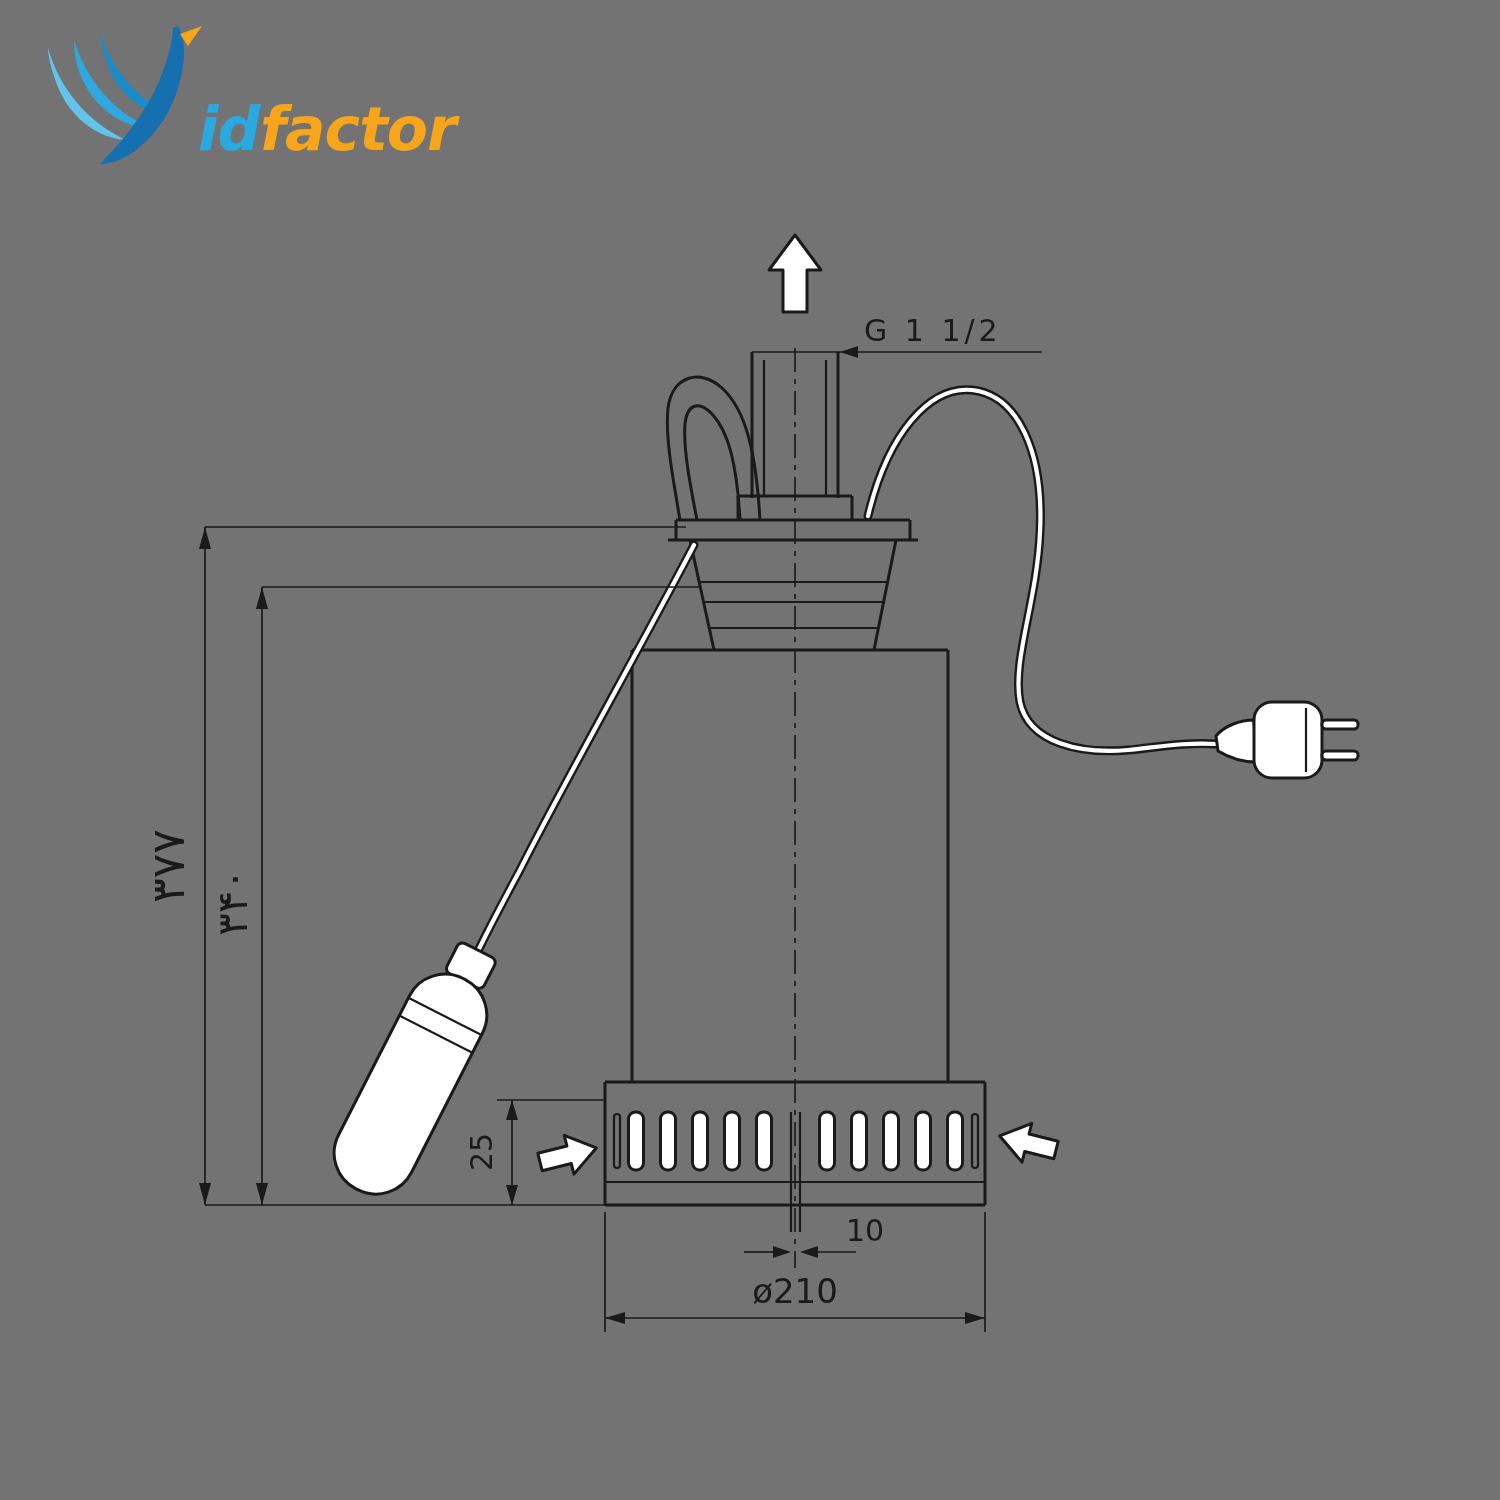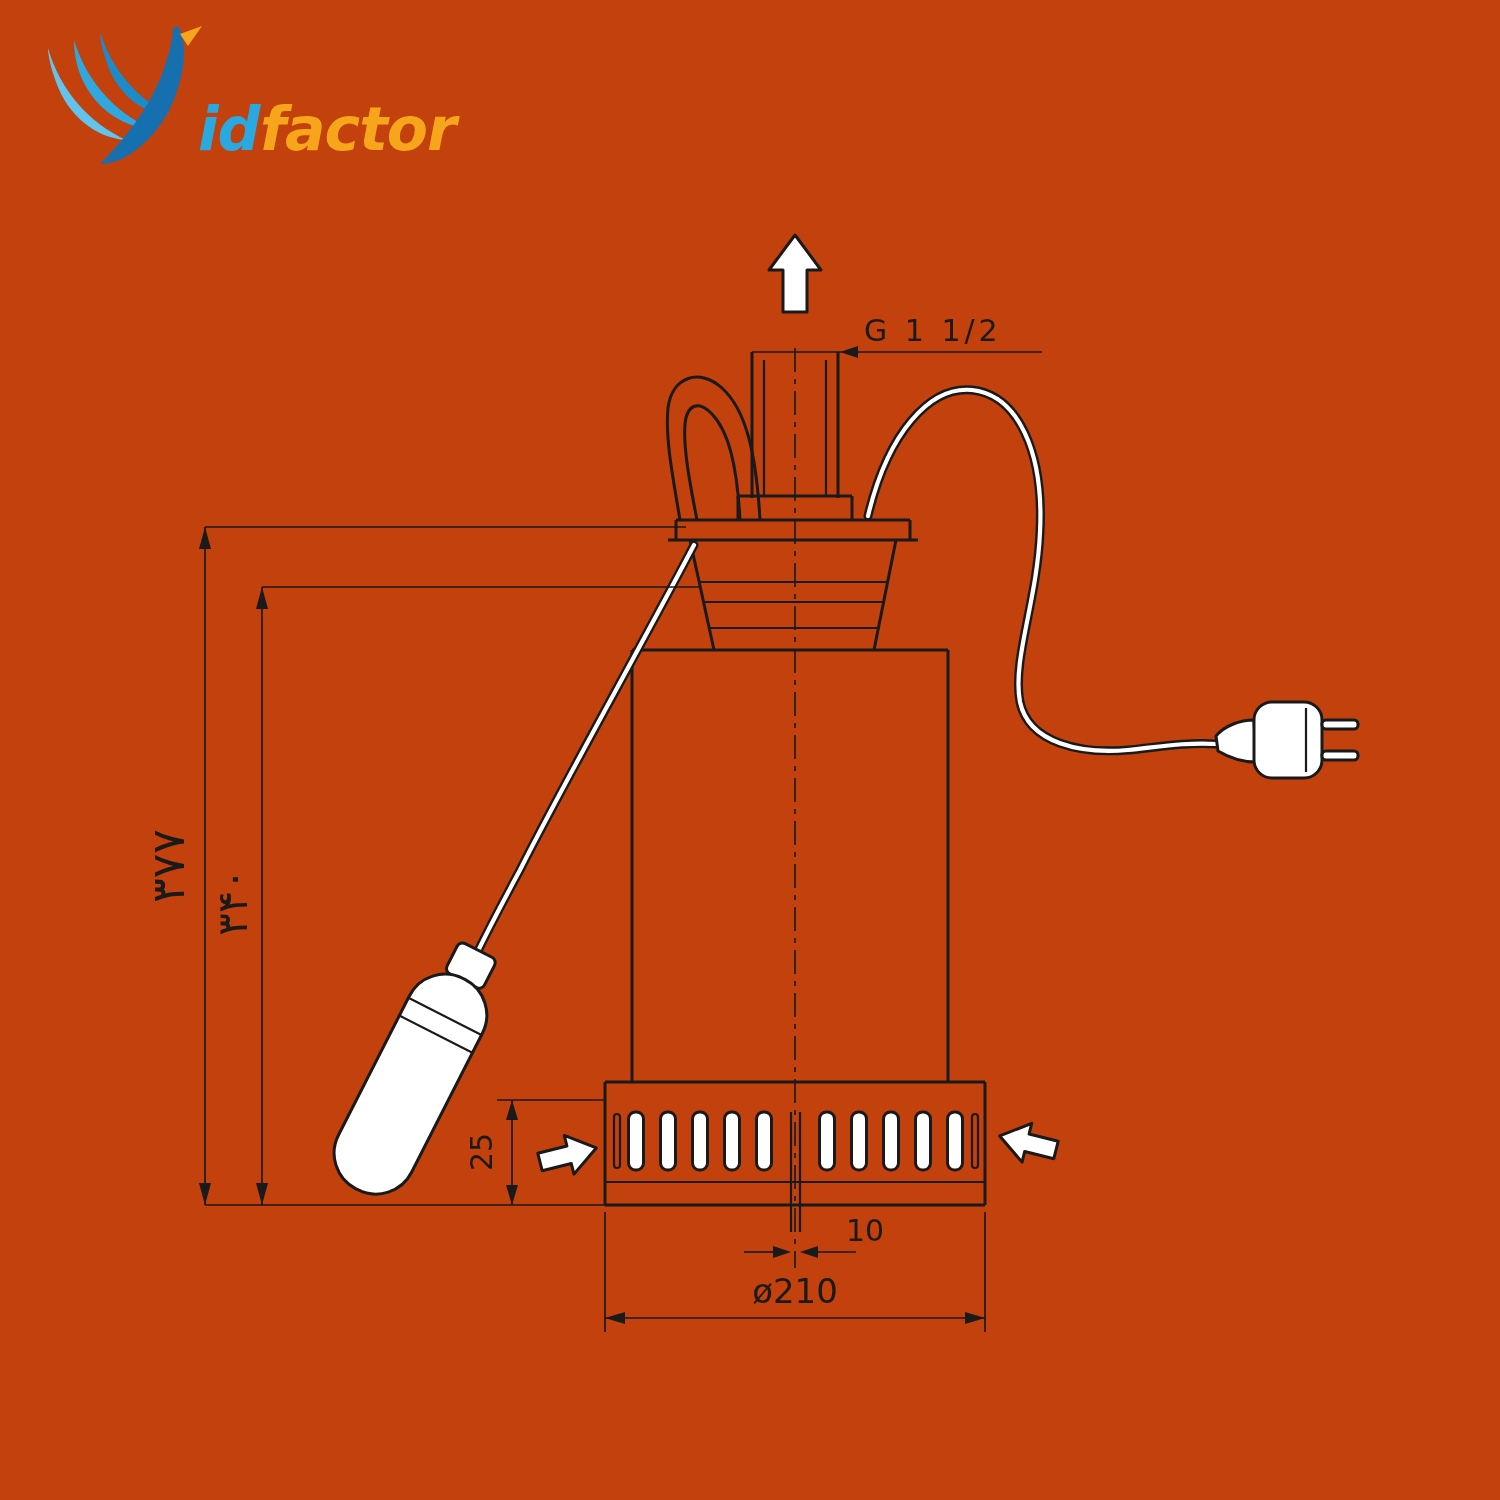--- a/index.html
+++ b/index.html
@@ -1,17 +1,17 @@
 <!DOCTYPE html>
 <html><head>
 <meta charset="utf-8">
 <style>
   html,body{margin:0;padding:0;background:#ffffff;}
   .canvas{
-    width:1500px;height:1500px;background:#c2410c;position:relative;
+    width:1500px;height:1500px;background:#737373;position:relative;
     font-family:"DejaVu Sans", sans-serif;overflow:hidden;
   }
   svg{display:block;}
   .ln{stroke:#1a1a1a;fill:none;}
   .w3{stroke-width:3;}
   .w2{stroke-width:2.2;}
   .dimln{stroke:#1a1a1a;stroke-width:1.7;fill:none;}
   .arr{fill:#1a1a1a;stroke:none;}
   .outline-shape{fill:#ffffff;stroke:#1a1a1a;stroke-width:3;stroke-linejoin:round;}
   .cable-out{stroke:#1a1a1a;stroke-width:9;fill:none;stroke-linecap:round;}

